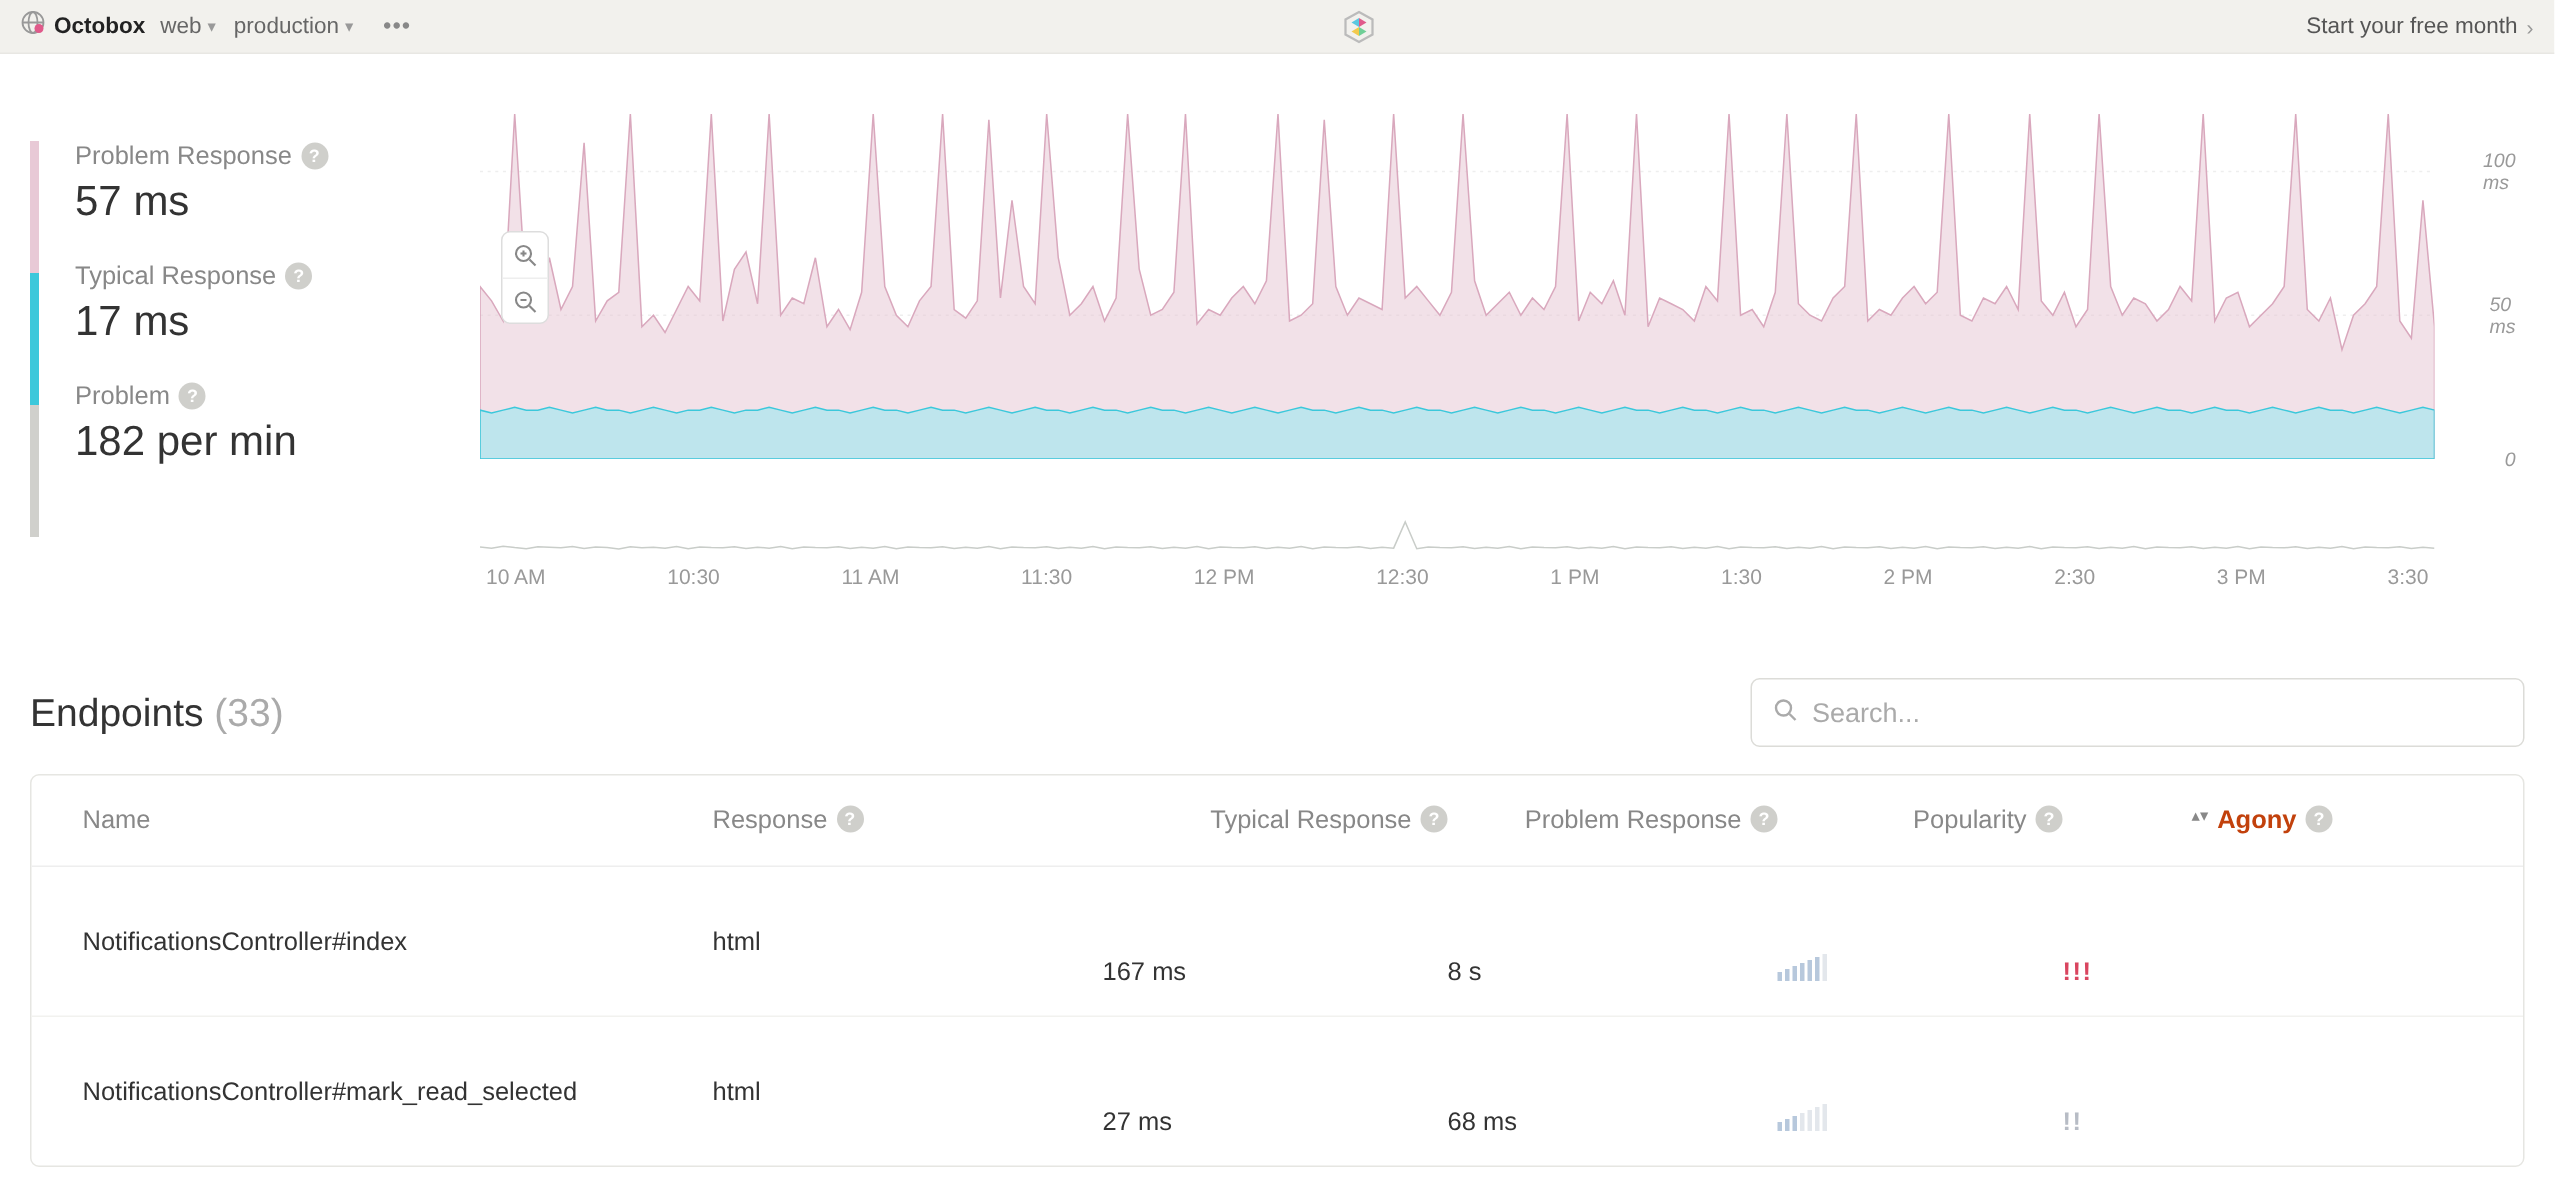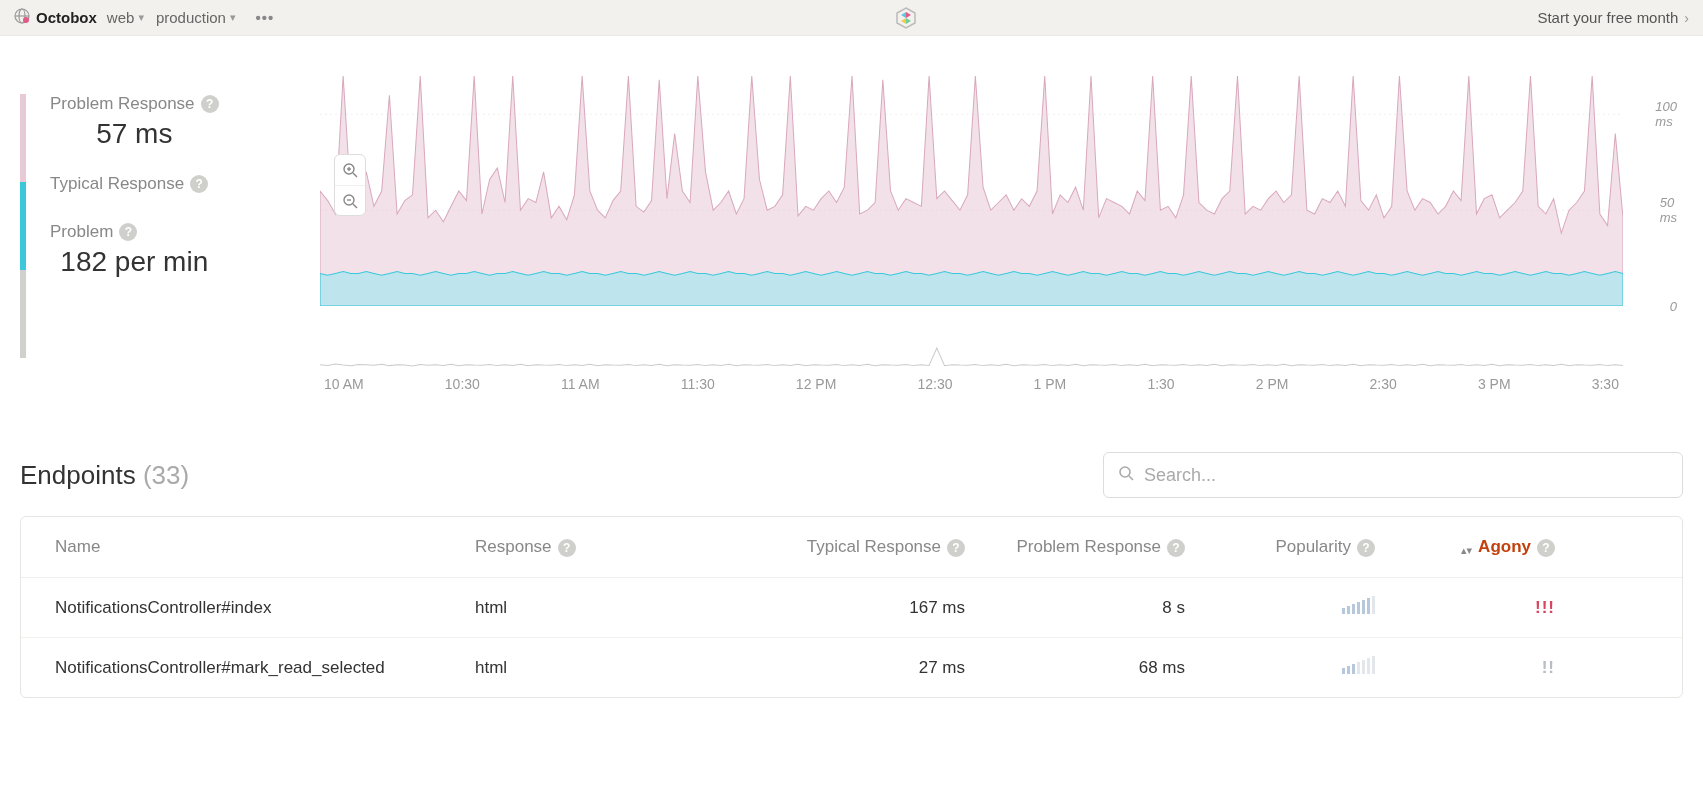--- a/index.html
+++ b/index.html
@@ -36,21 +36,21 @@
     .bar.pink { background: #e8c9d6; }
     .bar.blue { background: #3bc8db; }
     .bar.grey { background: #d0d0cc; }
     .metric-list { display: flex; flex-direction: column; gap: 24px; padding-top: 18px;}
     .metric-label { color: #888; font-size: 17px; display: flex; align-items: center; gap: 6px; margin-bottom: 4px; }
     .help {
       display: inline-flex; width: 18px; height: 18px; border-radius: 50%;
       background: #cfcfcb; color: #fff; font-size: 12px; font-weight: 700;
       align-items: center; justify-content: center;
     }
-    .metric-value { font-size: 28px; color: #333; font-weight: 400; text-align: center; }
+    .metric-value { font-size: 28px; color: #333; font-weight: 400; }
 
     .chartwrap { flex: 1; position: relative; padding-right: 60px; }
     .zoom {
       position: absolute; left: 14px; top: 78px;
       border: 1px solid #ddd; border-radius: 6px; background: #fff;
       display: flex; flex-direction: column; z-index: 5;
     }
     .zoom-btn {
       width: 30px; height: 30px; display: flex; align-items: center; justify-content: center;
       color: #888; cursor: pointer; font-size: 16px;
@@ -62,39 +62,39 @@
     .ytick { position: absolute; right: 0; transform: translateY(-50%); }
     .xticks { display: flex; justify-content: space-between; padding: 8px 4px 0 4px; color: #999; font-size: 14px;}
     .spark { margin-top: 10px; height: 22px; position: relative;}
     .spark svg { display: block; }
 
     .endpoints { padding: 0 20px 40px 20px; }
     .ep-head { display: flex; align-items: center; justify-content: space-between; margin-bottom: 18px;}
     .ep-title { font-size: 26px; color: #333; font-weight: 500; }
     .ep-count { color: #aaa; font-weight: 400; }
     .search {
-      width: 580px; height: 46px; border: 1px solid #dcdcd8; border-radius: 6px;
+      width: 516px; height: 46px; border: 1px solid #dcdcd8; border-radius: 6px;
       display: flex; align-items: center; padding: 4px 14px; gap: 10px;
     }
     .search input { border: none; outline: none; font-size: 18px; color: #555; flex: 1; background: transparent;}
     .search input::placeholder { color: #aaa; }
     .search .search-ico { color: #aaa; font-size: 16px; }
 
     .table { border: 1px solid #e6e6e2; border-radius: 6px; overflow: hidden;}
     .thead, .trow {
       display: grid;
       grid-template-columns: 420px 260px 230px 220px 190px 180px;
       align-items: center;
     }
     .thead { padding: 20px 34px; border-bottom: 1px solid #eee; color: #888; font-size: 17px;}
     .trow { padding: 18px 34px; border-bottom: 1px solid #f2f2ef; color: #333; font-size: 17px; cursor: pointer;}
     .trow:last-child { border-bottom: none; }
-    .th { display: flex; align-items: flex-end; gap: 6px; }
+    .th { display: flex; align-items: flex-start; gap: 6px; }
     .th.right { justify-content: flex-end; }
-    .td.right { text-align: right; }
+    .td.right { text-align: left; margin-top: 40px; }
     .sort { color: #888; font-size: 11px; }
     .agony-col { font-weight: 700; color: #c2410c; }
     .agony-red { color: #d9455f; font-weight: 700; letter-spacing: 1px;}
     .agony-grey { color: #b7bcc5; font-weight: 700; letter-spacing: 1px;}
     .pop {
       display: inline-flex; align-items: flex-end; gap: 2px; height: 18px;
     }
     .pop span { width: 3px; background: #b7c8dc; }
     .pop .off { background: #e3e7ec; }
   </style>
@@ -150,20 +150,21 @@
           <span>Problem Response</span>
           <span class="help">?</span>
         </div>
         <div class="metric-value">57 ms</div>
       </div>
       <div class="metric">
         <div class="metric-label">
           <span>Typical Response</span>
           <span class="help">?</span>
         </div>
+        <div class="metric-value">17 ms</div>
       </div>
       <div class="metric">
         <div class="metric-label">
           <span>Problem</span>
           <span class="help">?</span>
         </div>
         <div class="metric-value">182 per min</div>
       </div>
     </div>
   </div>

